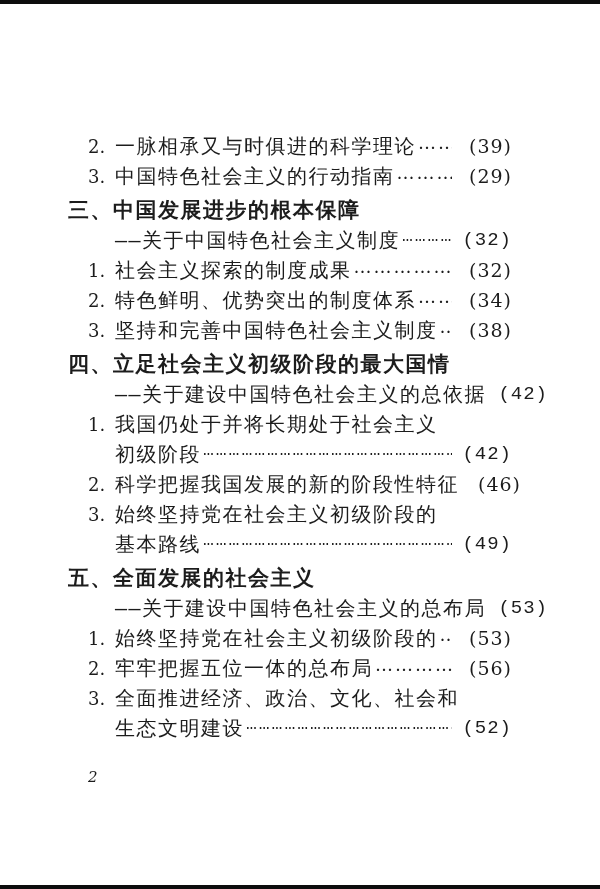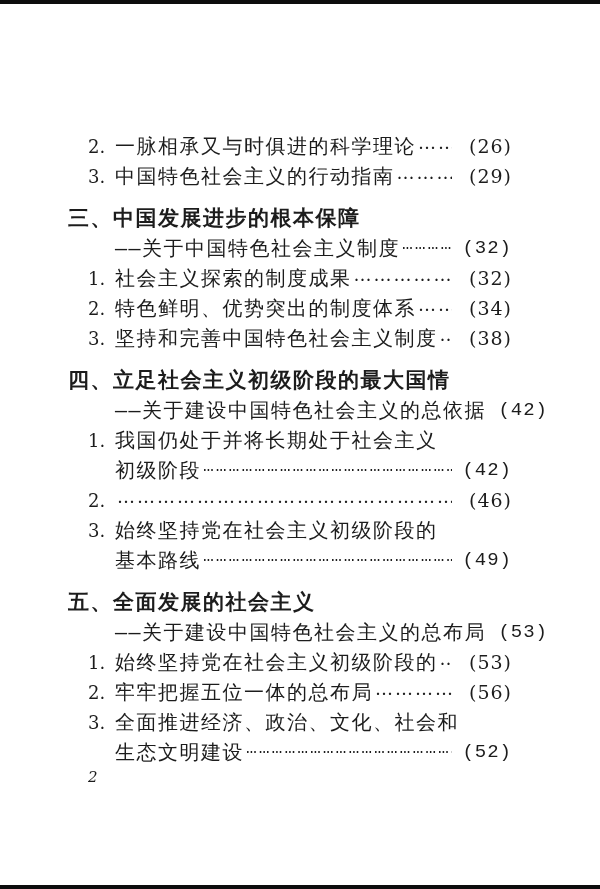--- a/index.html
+++ b/index.html
@@ -32,21 +32,21 @@
     align-items: center;
     height: 30px;
     font-size: 20px;
     white-space: nowrap;
   }
   .row.heading {
     font-family: "DejaVu Sans", "Liberation Sans", sans-serif;
     font-weight: bold;
     font-size: 21px;
     letter-spacing: 1.5px;
-    margin-top: 12px;
+    margin-top: 4px;
   }
   .row.item, .row.item-wrap { padding-left: 20px; }
   .row.dash, .row.continuation { padding-left: 47px; font-family: Liberation Mono, monospace; }
 
   .num {
     flex: none;
     width: 27px;
     font-size: 18px;
   }
   .title {
@@ -84,21 +84,21 @@
 <body>
 
 <div class="page">
   <div class="scan-bar top"></div>
 
   <div class="toc-content" id="toc-content">
       <div class="row item">
     <span class="num">2.</span>
     <span class="title">一脉相承又与时俱进的科学理论</span>
     <span class="leader">……………………………………………………………………………………</span>
-    <span class="pagenum">(26)</span>
+    <span class="pagenum">(39)</span>
   </div>
       <div class="row item">
     <span class="num">3.</span>
     <span class="title">中国特色社会主义的行动指南</span>
     <span class="leader">……………………………………………………………………………………</span>
     <span class="pagenum">(29)</span>
   </div>
       <div class="row heading">
 
     <span class="title">三、中国发展进步的根本保障</span>
@@ -145,20 +145,21 @@
 
   </div>
       <div class="row continuation">
 
     <span class="title">初级阶段</span>
     <span class="leader">……………………………………………………………………………………</span>
     <span class="pagenum">(42)</span>
   </div>
       <div class="row item">
     <span class="num">2.</span>
+    <span class="title">科学把握我国发展的新的阶段性特征</span>
     <span class="leader">……………………………………………………………………………………</span>
     <span class="pagenum">(46)</span>
   </div>
       <div class="row item-wrap">
     <span class="num">3.</span>
     <span class="title">始终坚持党在社会主义初级阶段的</span>
 
   </div>
       <div class="row continuation">
 

